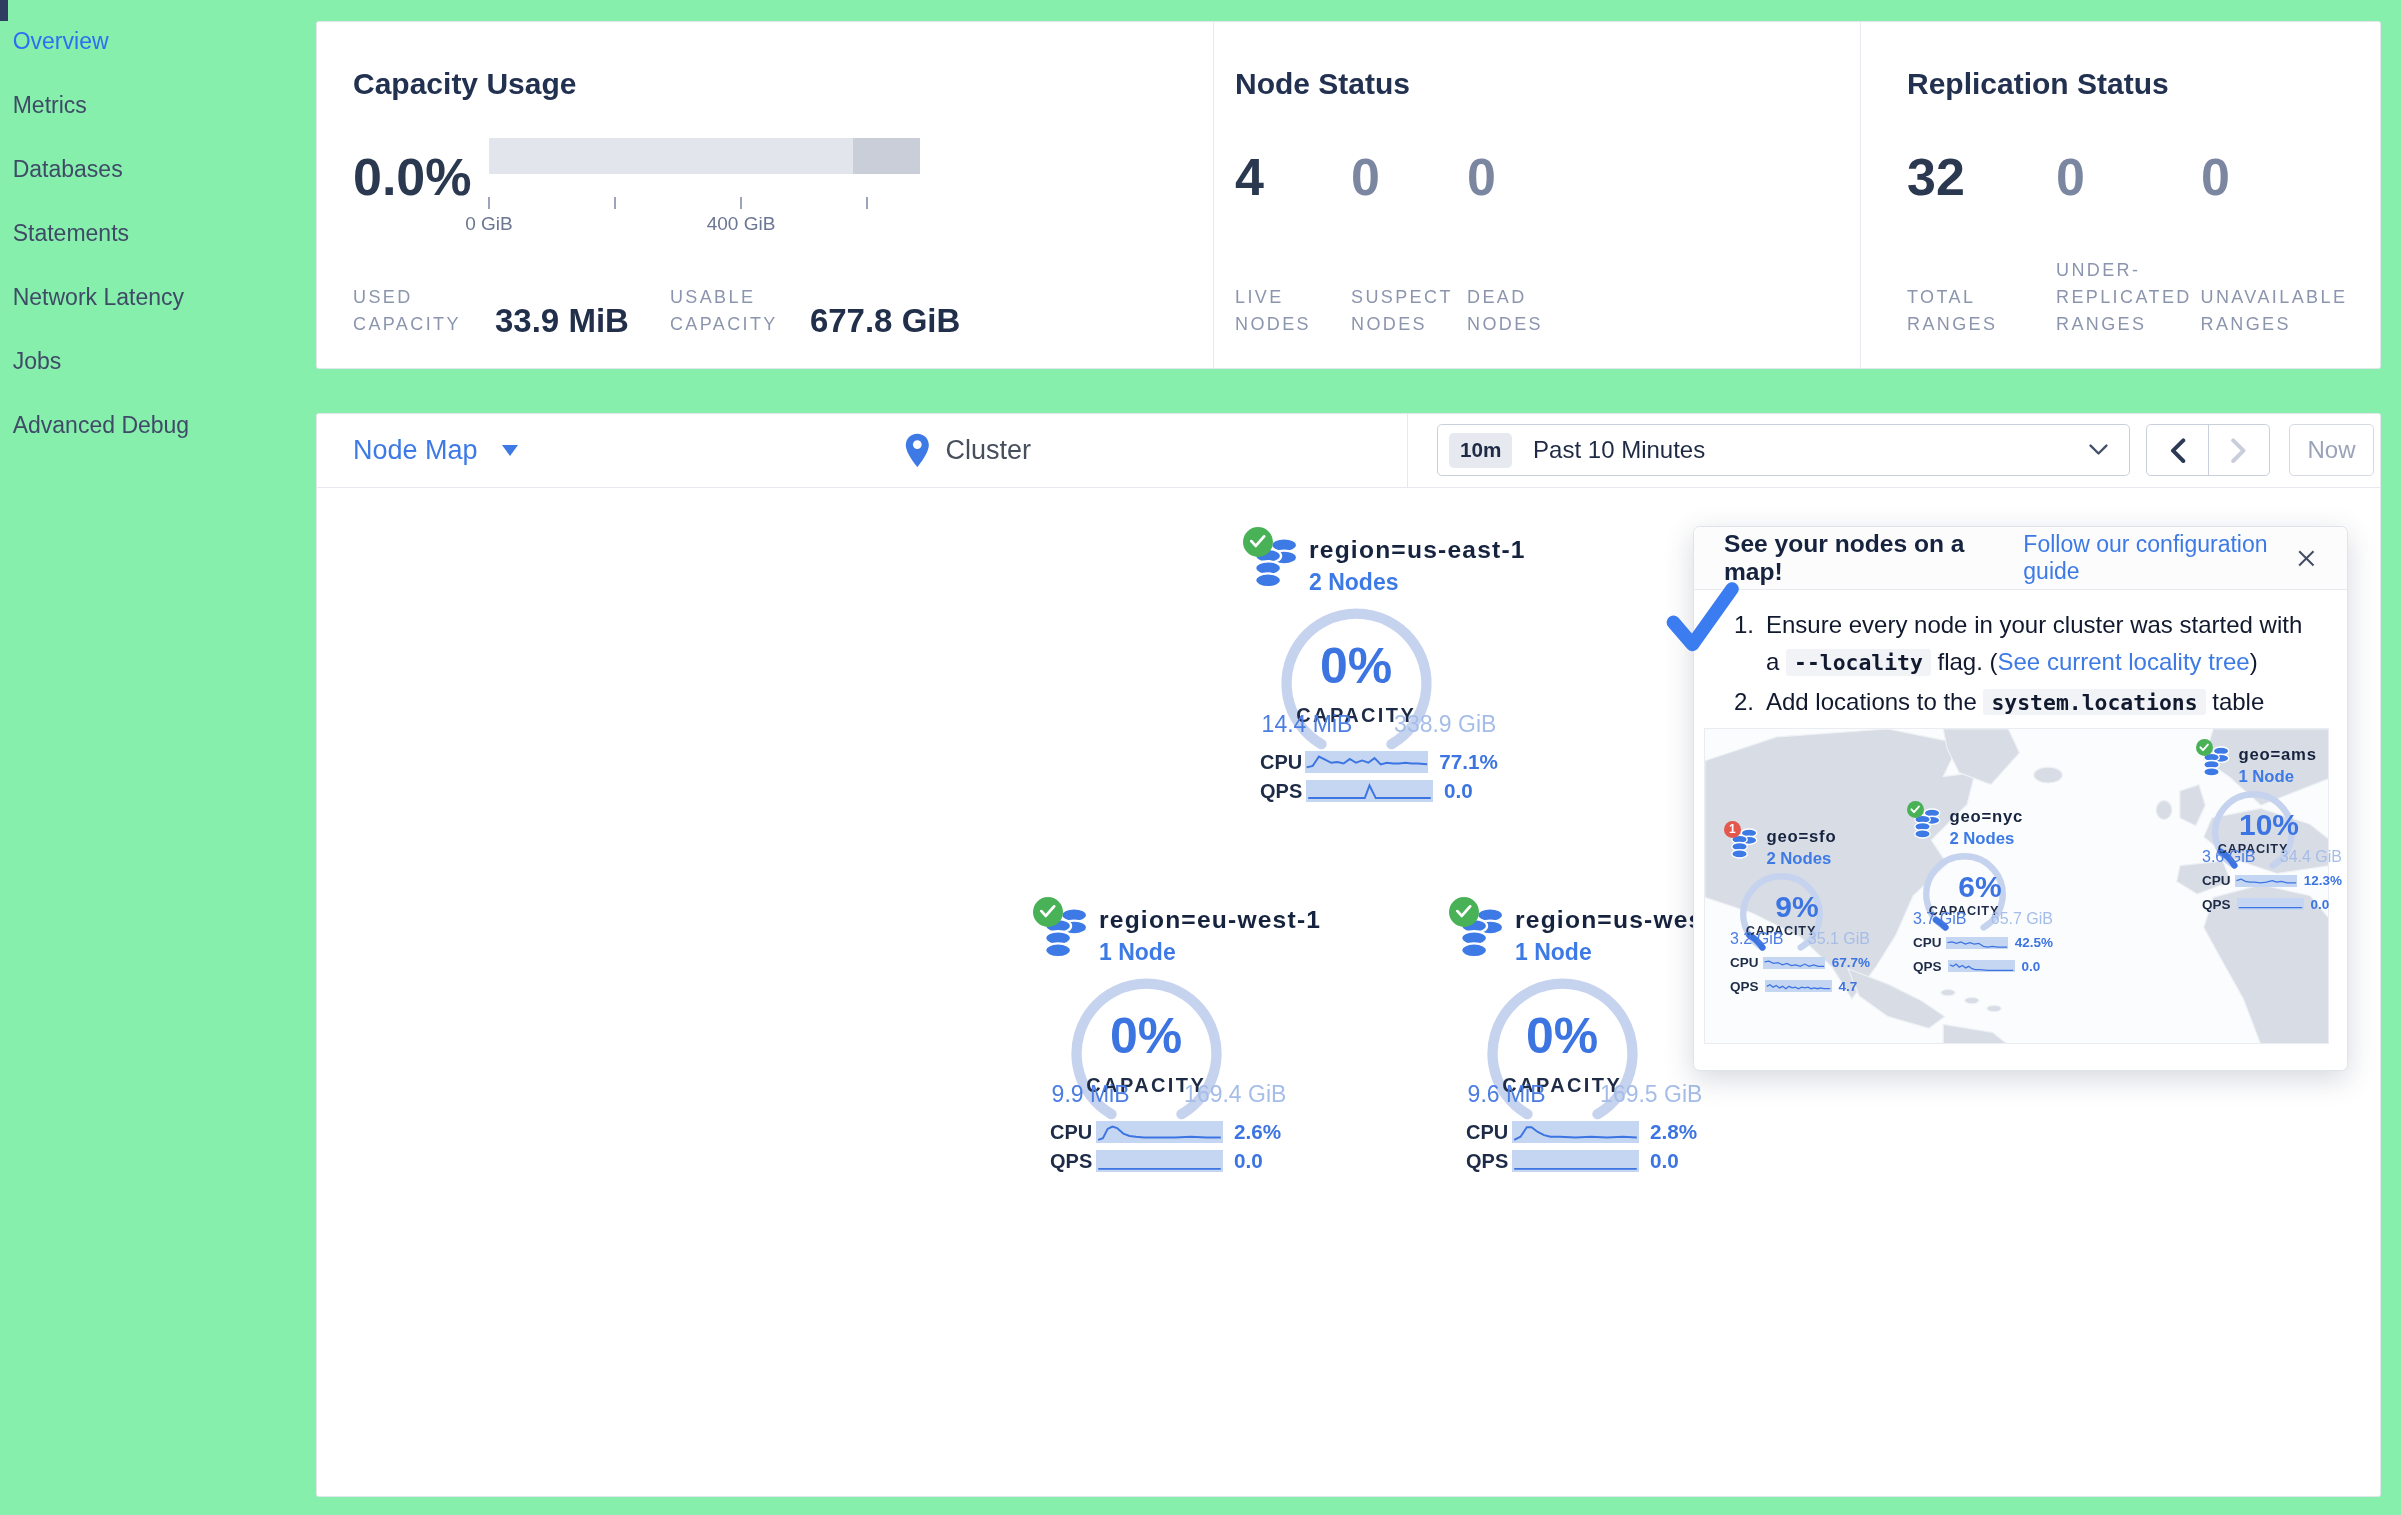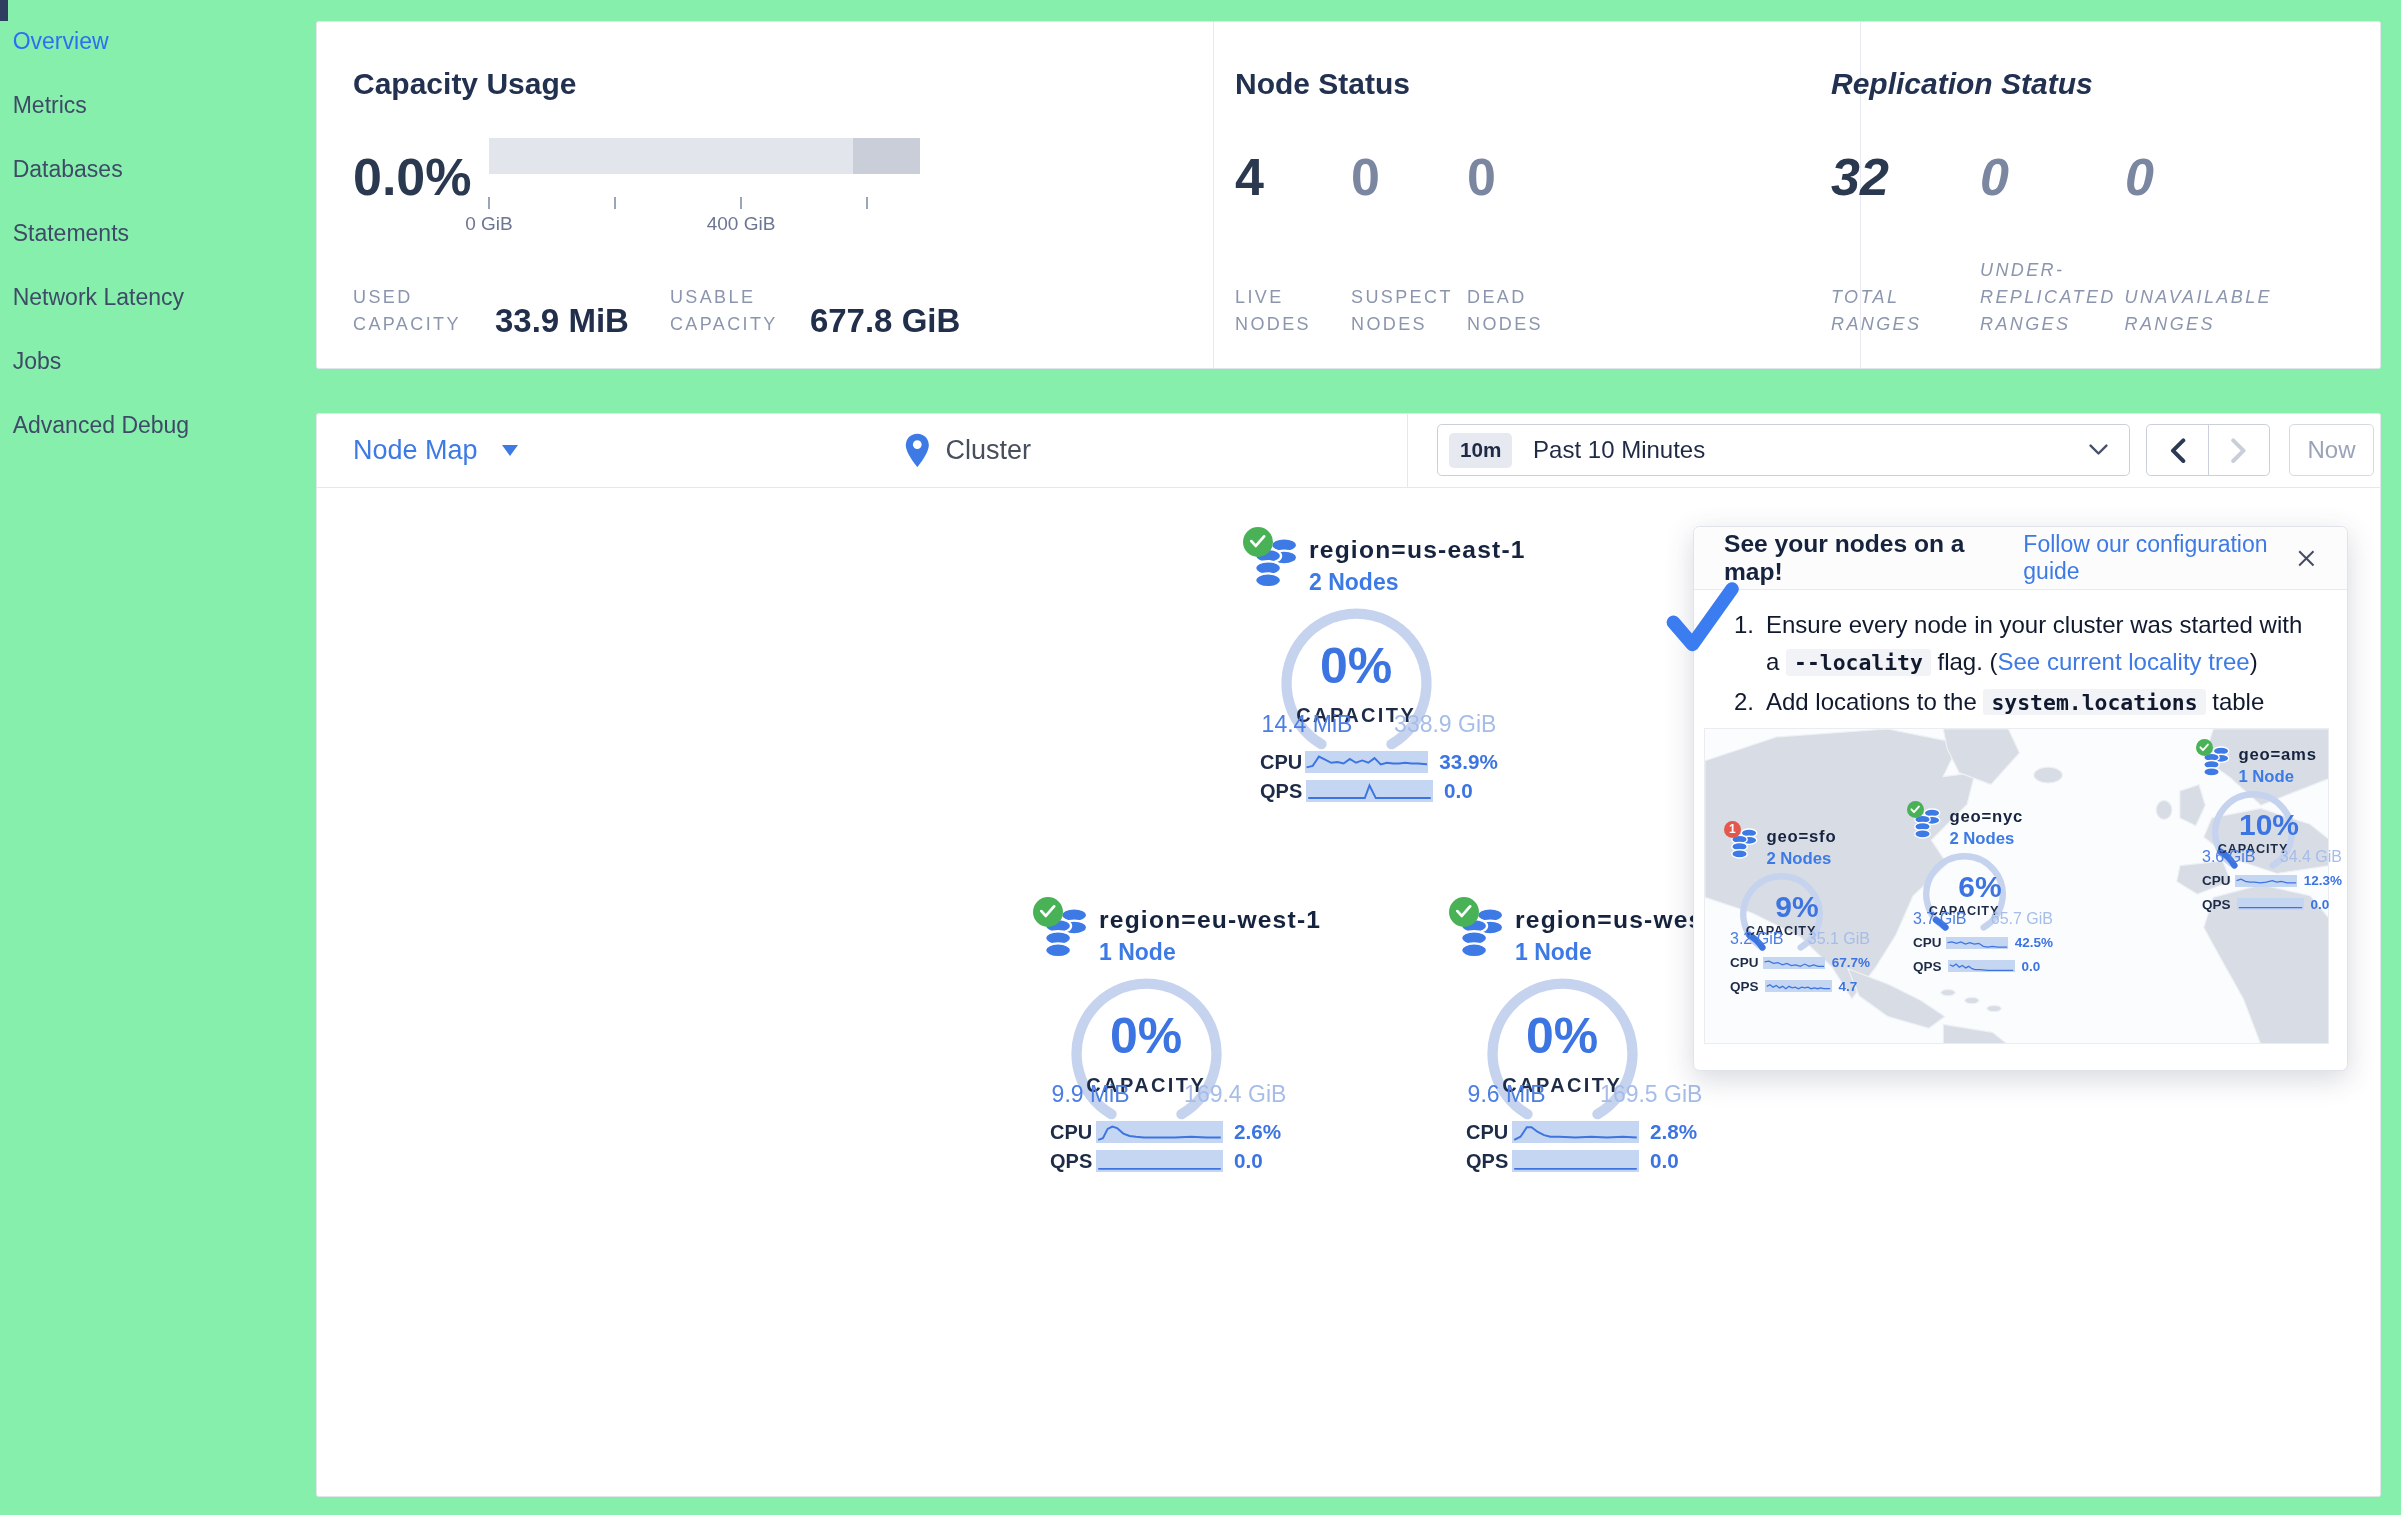--- a/index.html
+++ b/index.html
@@ -155,21 +155,21 @@
       </div>
       <div class="labels-row">
         <div class="stat-label" style="width:116px;">LIVE NODES</div>
         <div class="stat-label" style="width:116px;">SUSPECT NODES</div>
         <div class="stat-label" style="width:116px;">DEAD NODES</div>
       </div>
     </div>
 
     <div class="sec-div" style="left:1543px;"></div>
 
-    <div class="section" style="left:1514px;width:477px;font-style:italic;">
+    <div class="section" style="left:1590px;width:477px;">
       <div class="sec-title">Replication Status</div>
       <div class="cols-row">
         <div class="big-num" style="width:149px;">32</div>
         <div class="big-num muted" style="width:145px;">0</div>
         <div class="big-num muted">0</div>
       </div>
       <div class="labels-row">
         <div class="stat-label" style="width:127px;margin-right:22px;">TOTAL RANGES</div>
         <div class="stat-label" style="width:127px;margin-right:17.5px;">UNDER-REPLICATED RANGES</div>
         <div class="stat-label" style="width:159px;">UNAVAILABLE RANGES</div>
@@ -250,21 +250,21 @@
         </div>
         <div class="cap-values">
           <span class="cap-used">14.4 MiB</span>
           <span class="cap-total">338.9 GiB</span>
         </div>
         <div class="metric-row">
           <span class="m-label">CPU</span>
           <svg class="spark" viewBox="0 0 160 28">
               <polyline points="2,21 10,19 18,7 26,11 34,15 42,14 50,16 58,10 66,15 74,12 82,15 90,9 98,17 106,15 114,16 122,16 130,15 138,16 146,16 158,17" fill="none" stroke="#3c74e2" stroke-width="2.5"></polyline>
             </svg>
-          <span class="m-value">33.9%</span>
+          <span class="m-value">77.1%</span>
         </div>
         <div class="metric-row qps">
           <span class="m-label">QPS</span>
           <svg class="spark" viewBox="0 0 160 28">
               <polyline points="2,23 66,23 74,23 80,7 88,23 158,23" fill="none" stroke="#3c74e2" stroke-width="2.5"></polyline>
             </svg>
           <span class="m-value">0.0</span>
         </div>
       </div>
 

